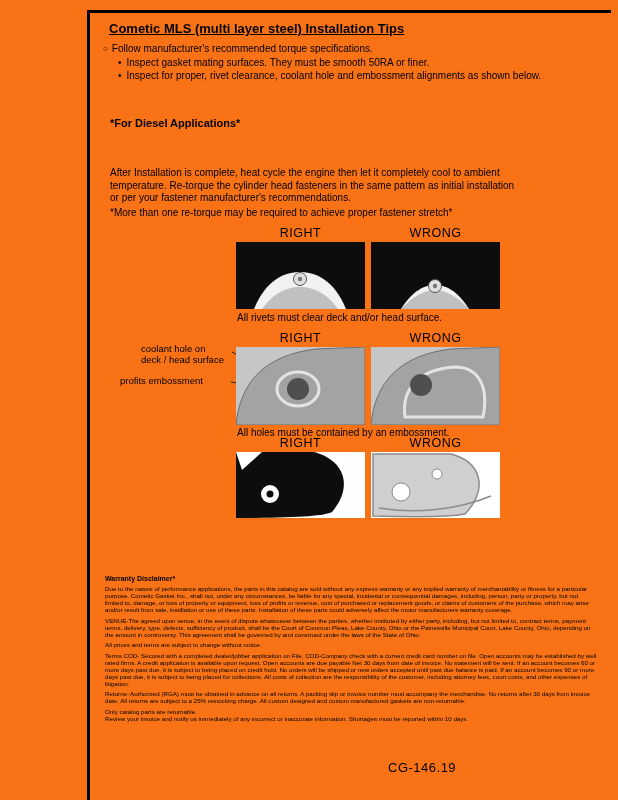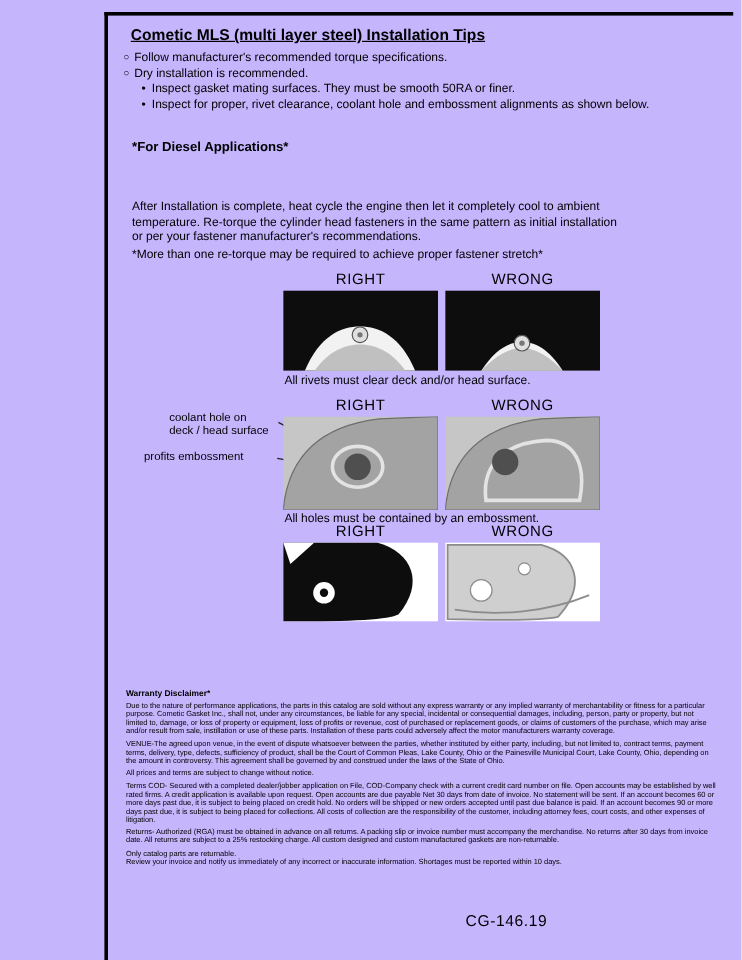--- a/index.html
+++ b/index.html
@@ -1,18 +1,18 @@
 <!DOCTYPE html>
 <html><head>
 <meta charset="utf-8">
 <style>
   * { margin: 0; padding: 0; box-sizing: border-box; }
   html, body { background: #ffffff; }
   body { font-family: "Liberation Sans", sans-serif; color: #000; }
-  .page { position: relative; width: 618px; height: 800px; background: #c4b5fd; overflow: hidden; }
+  .page { position: relative; width: 618px; height: 800px; background: #f97316; overflow: hidden; }
   .abs { position: absolute; }
 
   .border-top { left: 87px; top: 10px; width: 524px; height: 3px; background: #000; }
   .border-left { left: 87px; top: 10px; width: 3px; height: 790px; background: #000; }
 
   .title { left: 109px; top: 21px; font-size: 13px; font-weight: bold; text-decoration: underline; white-space: nowrap; }
 
   .tips { left: 103px; top: 42px; width: 470px; font-size: 10px; }
   .tip { line-height: 13px; }
   .tip::before { content: "\25CB"; font-size: 8px; margin-right: 4px; position: relative; top: -1px; }
@@ -59,21 +59,20 @@
 
 <div class="page">
 
   <div class="abs border-top"></div>
   <div class="abs border-left"></div>
 
   <h1 class="abs title">Cometic MLS (multi layer steel) Installation Tips</h1>
 
   <div class="abs tips">
     <div class="tip">Follow manufacturer's recommended torque specifications.</div>
-    <div class="tip">Dry installation is recommended.</div>
     <div class="subtip">Inspect gasket mating surfaces.  They must be smooth 50RA or finer.</div>
     <div class="subtip">Inspect for proper, rivet clearance, coolant hole and embossment alignments as shown below.</div>
   </div>
 
   <h2 class="abs diesel-heading">*For Diesel Applications*</h2>
   <p class="abs para para2">After Installation is complete, heat cycle the engine then let it completely cool to ambient temperature. Re-torque the cylinder head fasteners in the same pattern as initial installation or per your fastener manufacturer's recommendations.</p>
   <p class="abs note">*More than one re-torque may be required to achieve proper fastener stretch*</p>
 
   <div class="abs fig-headers hdr1">
     <span>RIGHT</span>

